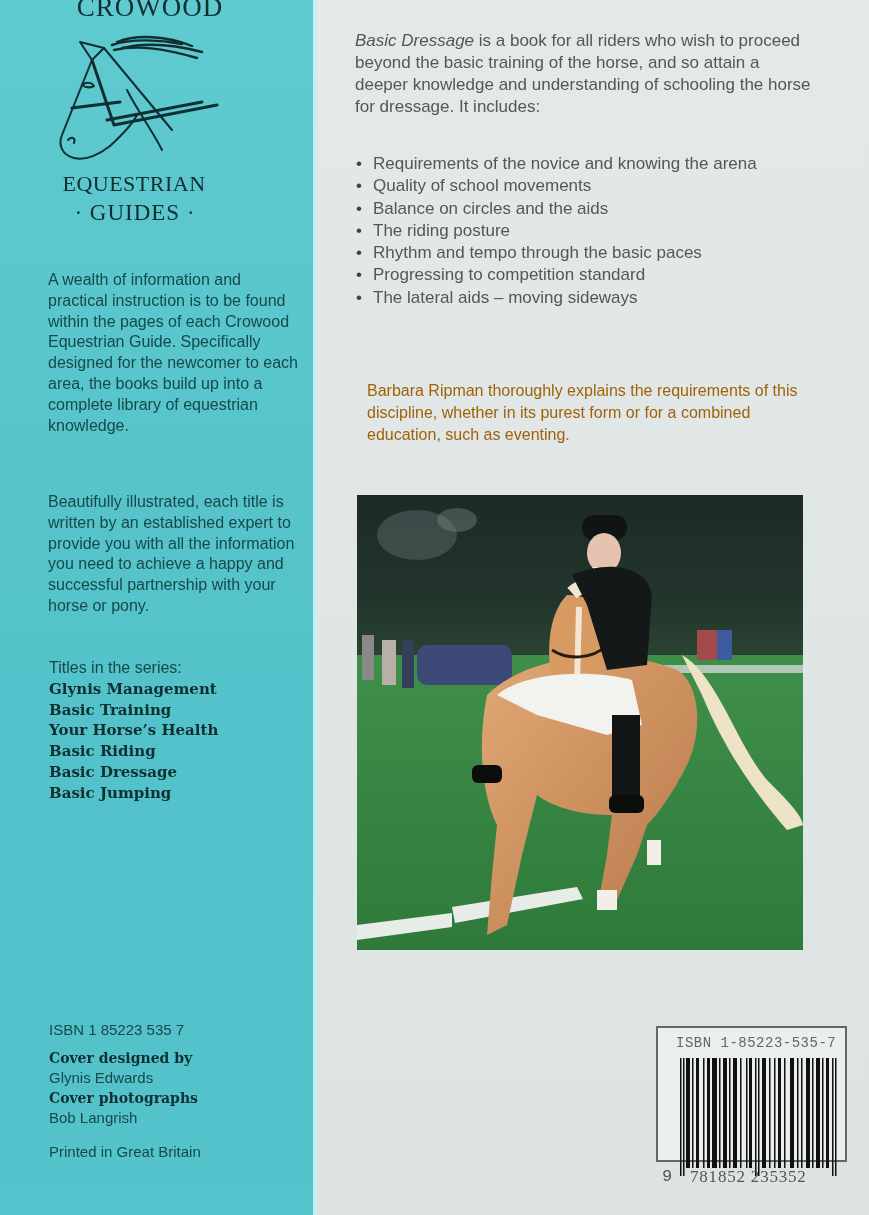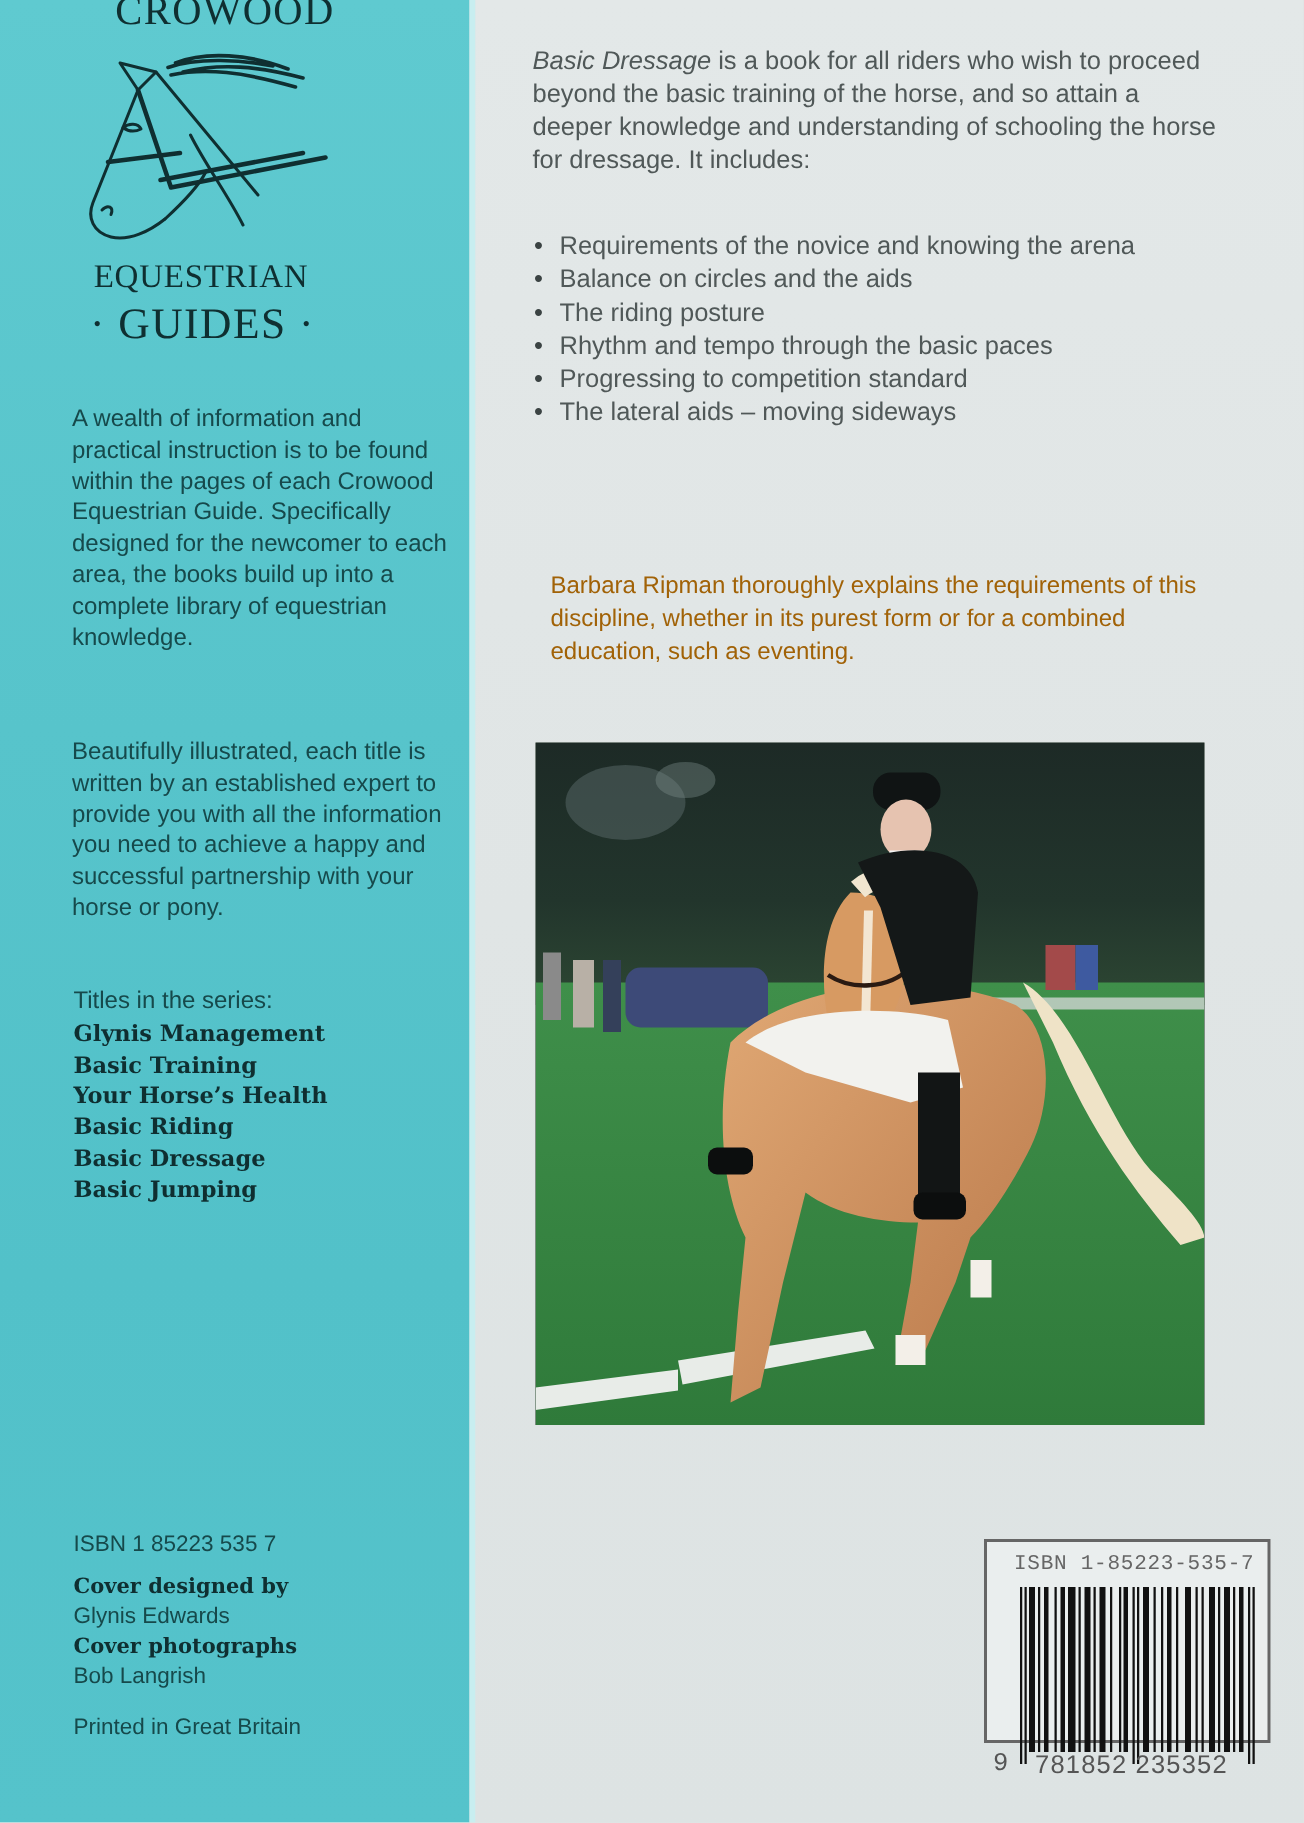--- a/index.html
+++ b/index.html
@@ -23,42 +23,42 @@
       position:absolute; left:50px; top:-8px; width:200px; text-align:center;
       font-family:"Liberation Serif","DejaVu Serif",serif; font-size:27px; letter-spacing:1px; color:#0f2f31;
     }
     .logo { position:absolute; left:52px; top:30px; width:170px; height:140px; }
     .brand-eq {
       position:absolute; left:44px; top:171px; width:180px; text-align:center;
       font-family:"Liberation Serif","DejaVu Serif",serif; font-size:22px; letter-spacing:0.5px; color:#0f2f31;
     }
     .brand-guides {
       position:absolute; left:40px; top:200px; width:190px; text-align:center;
-      font-family:"Liberation Serif","DejaVu Serif",serif; font-size:29px; letter-spacing:1px; color:#0f2f31;
+      font-family:"Liberation Serif","DejaVu Serif",serif; font-size:23px; letter-spacing:1px; color:#0f2f31;
     }
     .tp { position:absolute; left:48px; width:250px; font-size:16px; line-height:20.8px; color:#16494b; margin:0; }
     .series { position:absolute; left:49px; top:658px; font-size:16px; line-height:20.8px; color:#16494b; }
     .series .b { font-weight:bold; color:#0f2f31; font-family:"DejaVu Serif", serif; font-size:15px; }
     .credits { position:absolute; left:49px; top:1020px; font-size:15px; line-height:20px; color:#16494b; }
     .credits .b { font-weight:bold; color:#0f2f31; font-family:"DejaVu Serif", serif; font-size:14px; }
     .intro { position:absolute; left:355px; top:30px; width:460px; font-size:17px; line-height:22px; color:#505858; margin:0; }
     .intro i { font-style:italic; }
     ul.incl { position:absolute; left:355px; top:153px; width:460px; margin:0; padding:0; list-style:none; font-size:17px; line-height:22.3px; color:#505858; }
     ul.incl li { position:relative; padding-left:18px; }
     ul.incl li::before { content:"•"; position:absolute; left:1px; top:0; color:#3b4343; }
     .author { position:absolute; left:355px; top:368px; width:460px; font-size:16px; line-height:22px; color:#a16207; margin:12px; }
     .photo { position:absolute; left:357px; top:495px; width:446px; height:455px; overflow:hidden; background:#2a3a2c; }
     .barcode-box {
       position:absolute; left:656px; top:1026px; width:191px; height:136px;
       border:2px solid #666; background:#eaeeee; box-sizing:border-box;
     }
     .isbn-top { position:absolute; left:18px; top:7px; font-family:"Liberation Mono","DejaVu Sans Mono",monospace; font-size:14px; color:#666; letter-spacing:0.5px; }
     .bars { position:absolute; left:22px; top:30px; width:158px; height:118px; }
     .ean-first { position:absolute; left:4px; top:139px; font-family:"Liberation Mono","DejaVu Sans Mono",monospace; font-size:17px; color:#555; }
-    .ean-rest { position:absolute; left:32px; top:139px; font-family:Liberation Sans, sans-serif; font-size:17px; color:#555; letter-spacing:0.8px; }
+    .ean-rest { position:absolute; left:32px; top:139px; font-family:Liberation Serif, serif; font-size:17px; color:#555; letter-spacing:0.8px; }
   </style>
 </head>
 <body>
 
 <div class="teal">
   <div class="brand-top">CROWOOD</div>
 
   <svg class="logo" viewBox="0 0 170 140">
     <g fill="none" stroke="#0f2f31" stroke-width="2" stroke-linecap="round" stroke-linejoin="round">
 
@@ -108,20 +108,21 @@
   </div>
 </div>
 <div class="teal-edge"></div>
 
 <div class="panel"></div>
 
 <p class="intro"><i>Basic Dressage</i><span> is a book for all riders who wish to proceed beyond the basic training of the horse, and so attain a deeper knowledge and understanding of schooling the horse for dressage. It includes:</span></p>
 
 <ul class="incl">
   <li>Requirements of the novice and knowing the arena</li>
+  <li>Quality of school movements</li>
   <li>Balance on circles and the aids</li>
   <li>The riding posture</li>
   <li>Rhythm and tempo through the basic paces</li>
   <li>Progressing to competition standard</li>
   <li>The lateral aids – moving sideways</li>
 </ul>
 
 <p class="author">Barbara Ripman thoroughly explains the requirements of this discipline, whether in its purest form or for a combined education, such as eventing.</p>
 
 <div class="photo" title="Rider in black jacket and hat on palomino horse in dressage arena">

